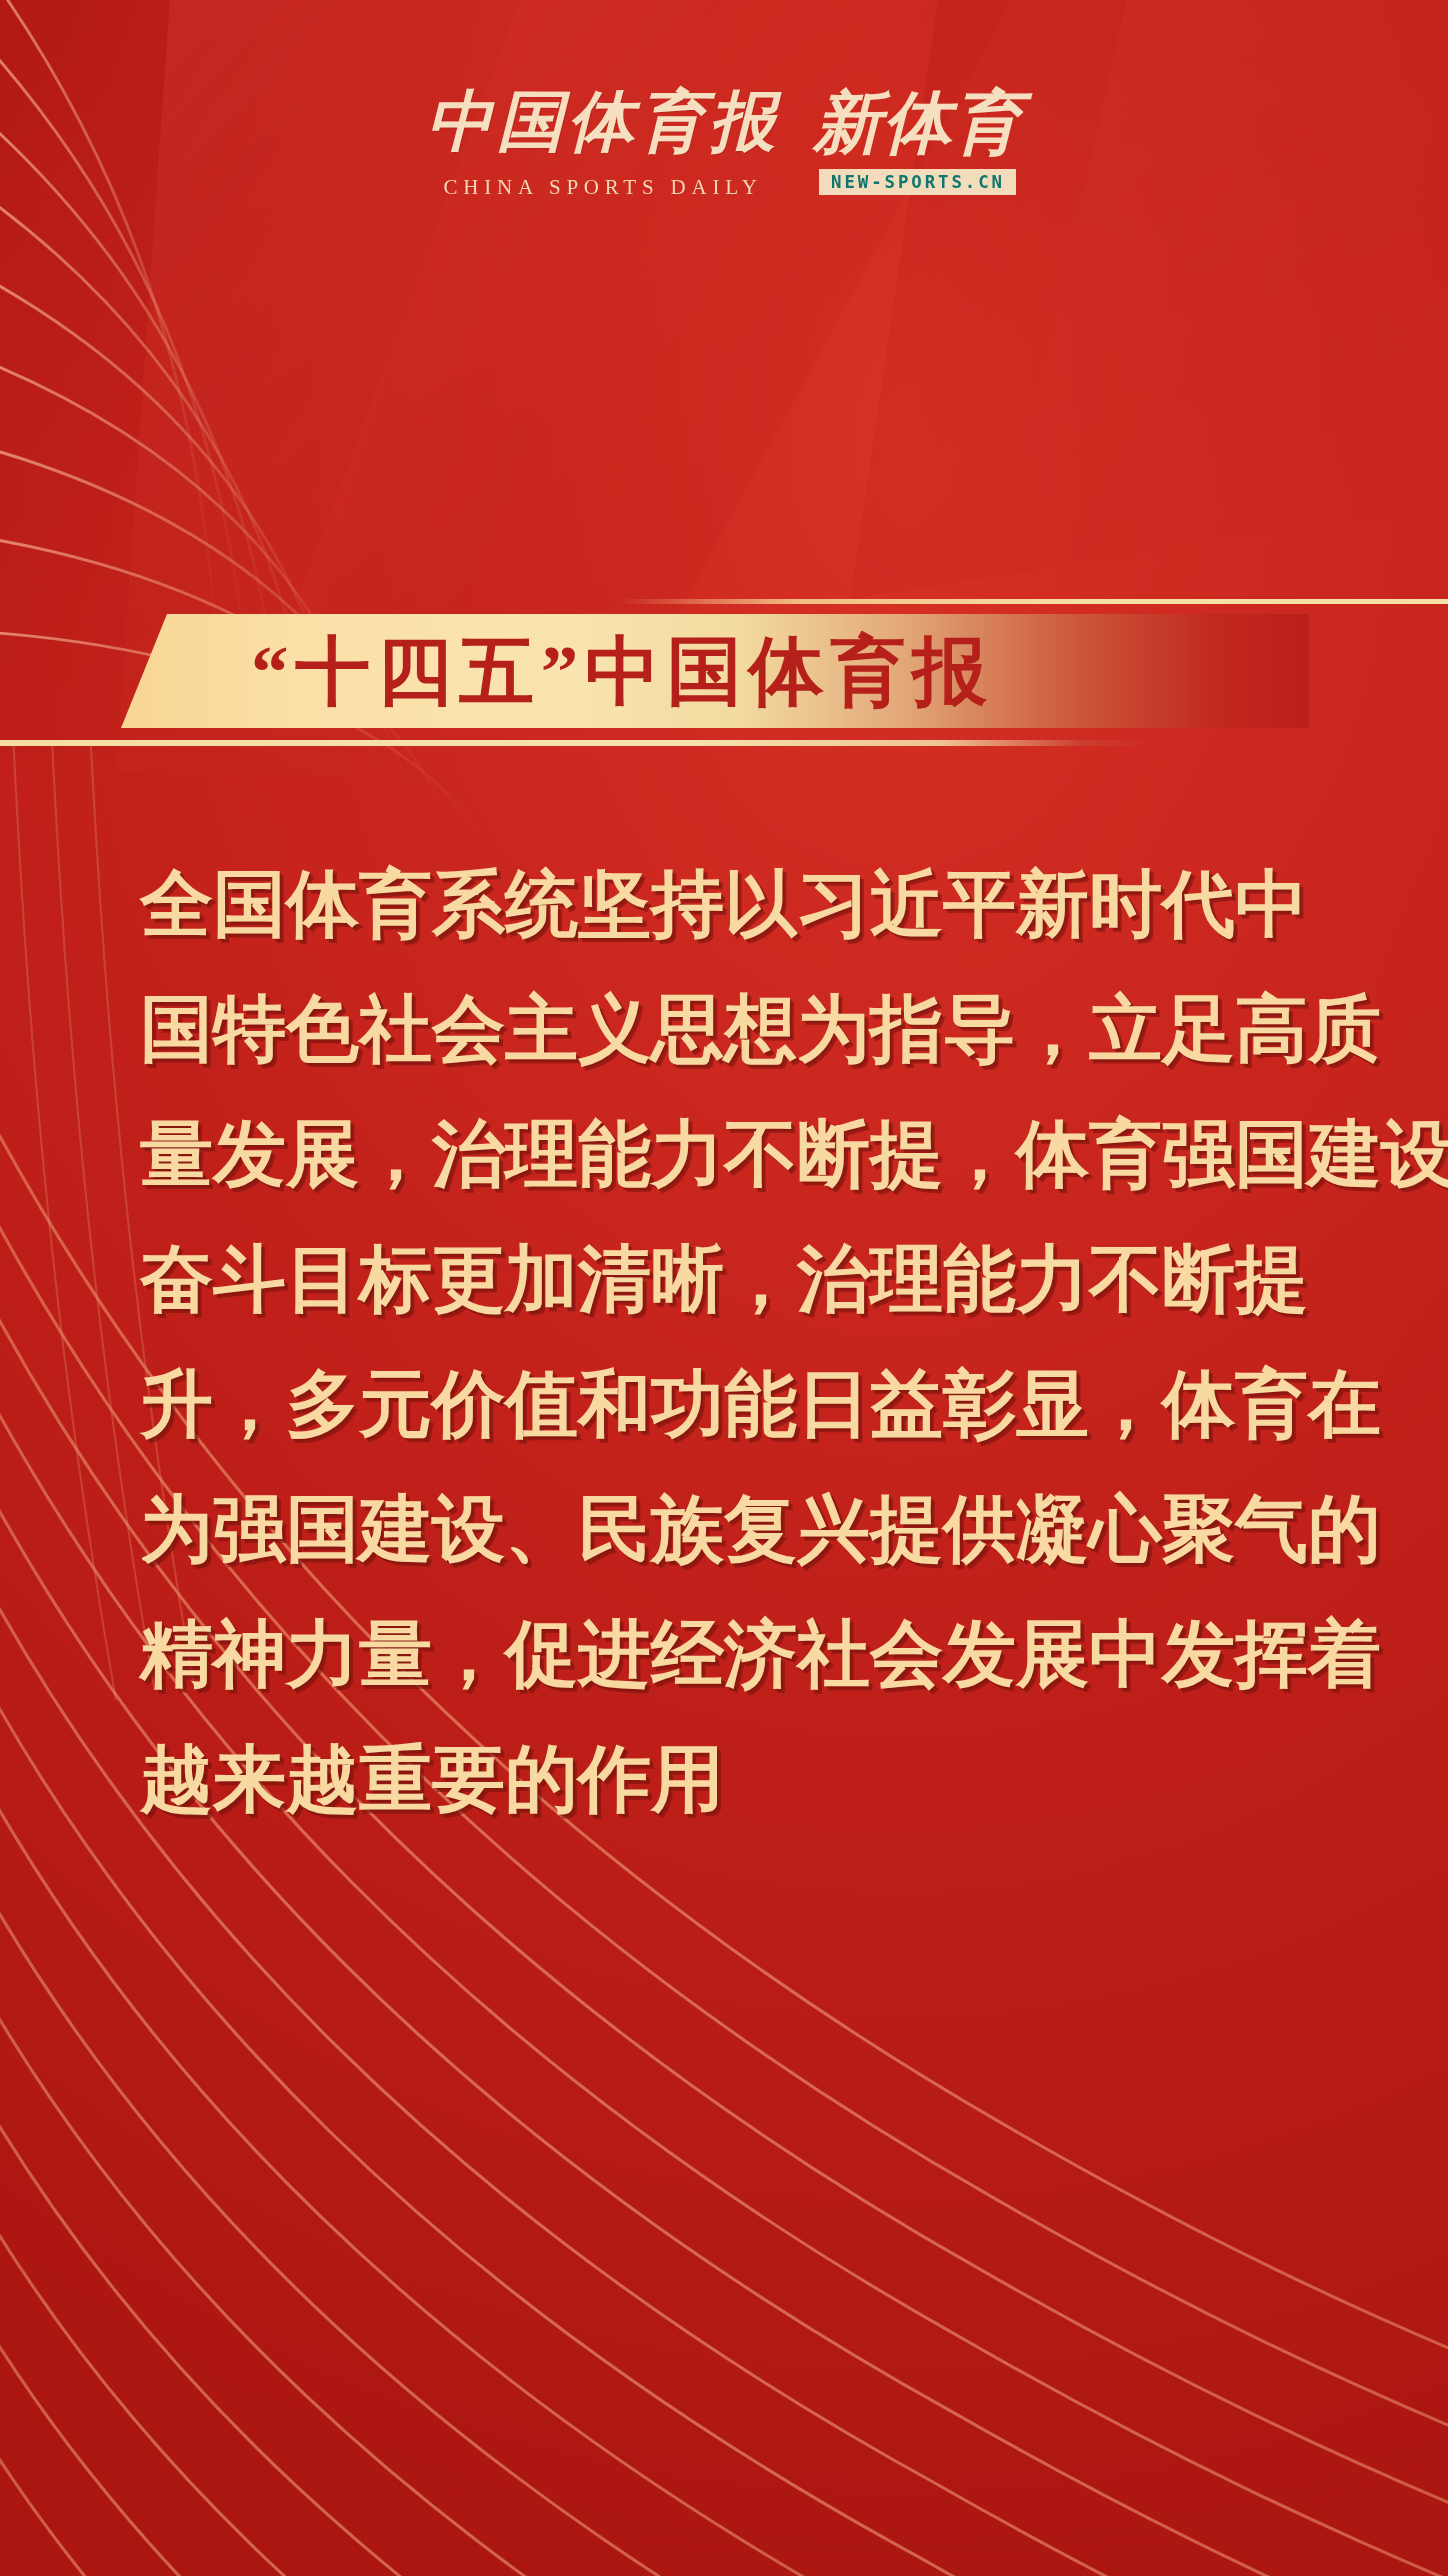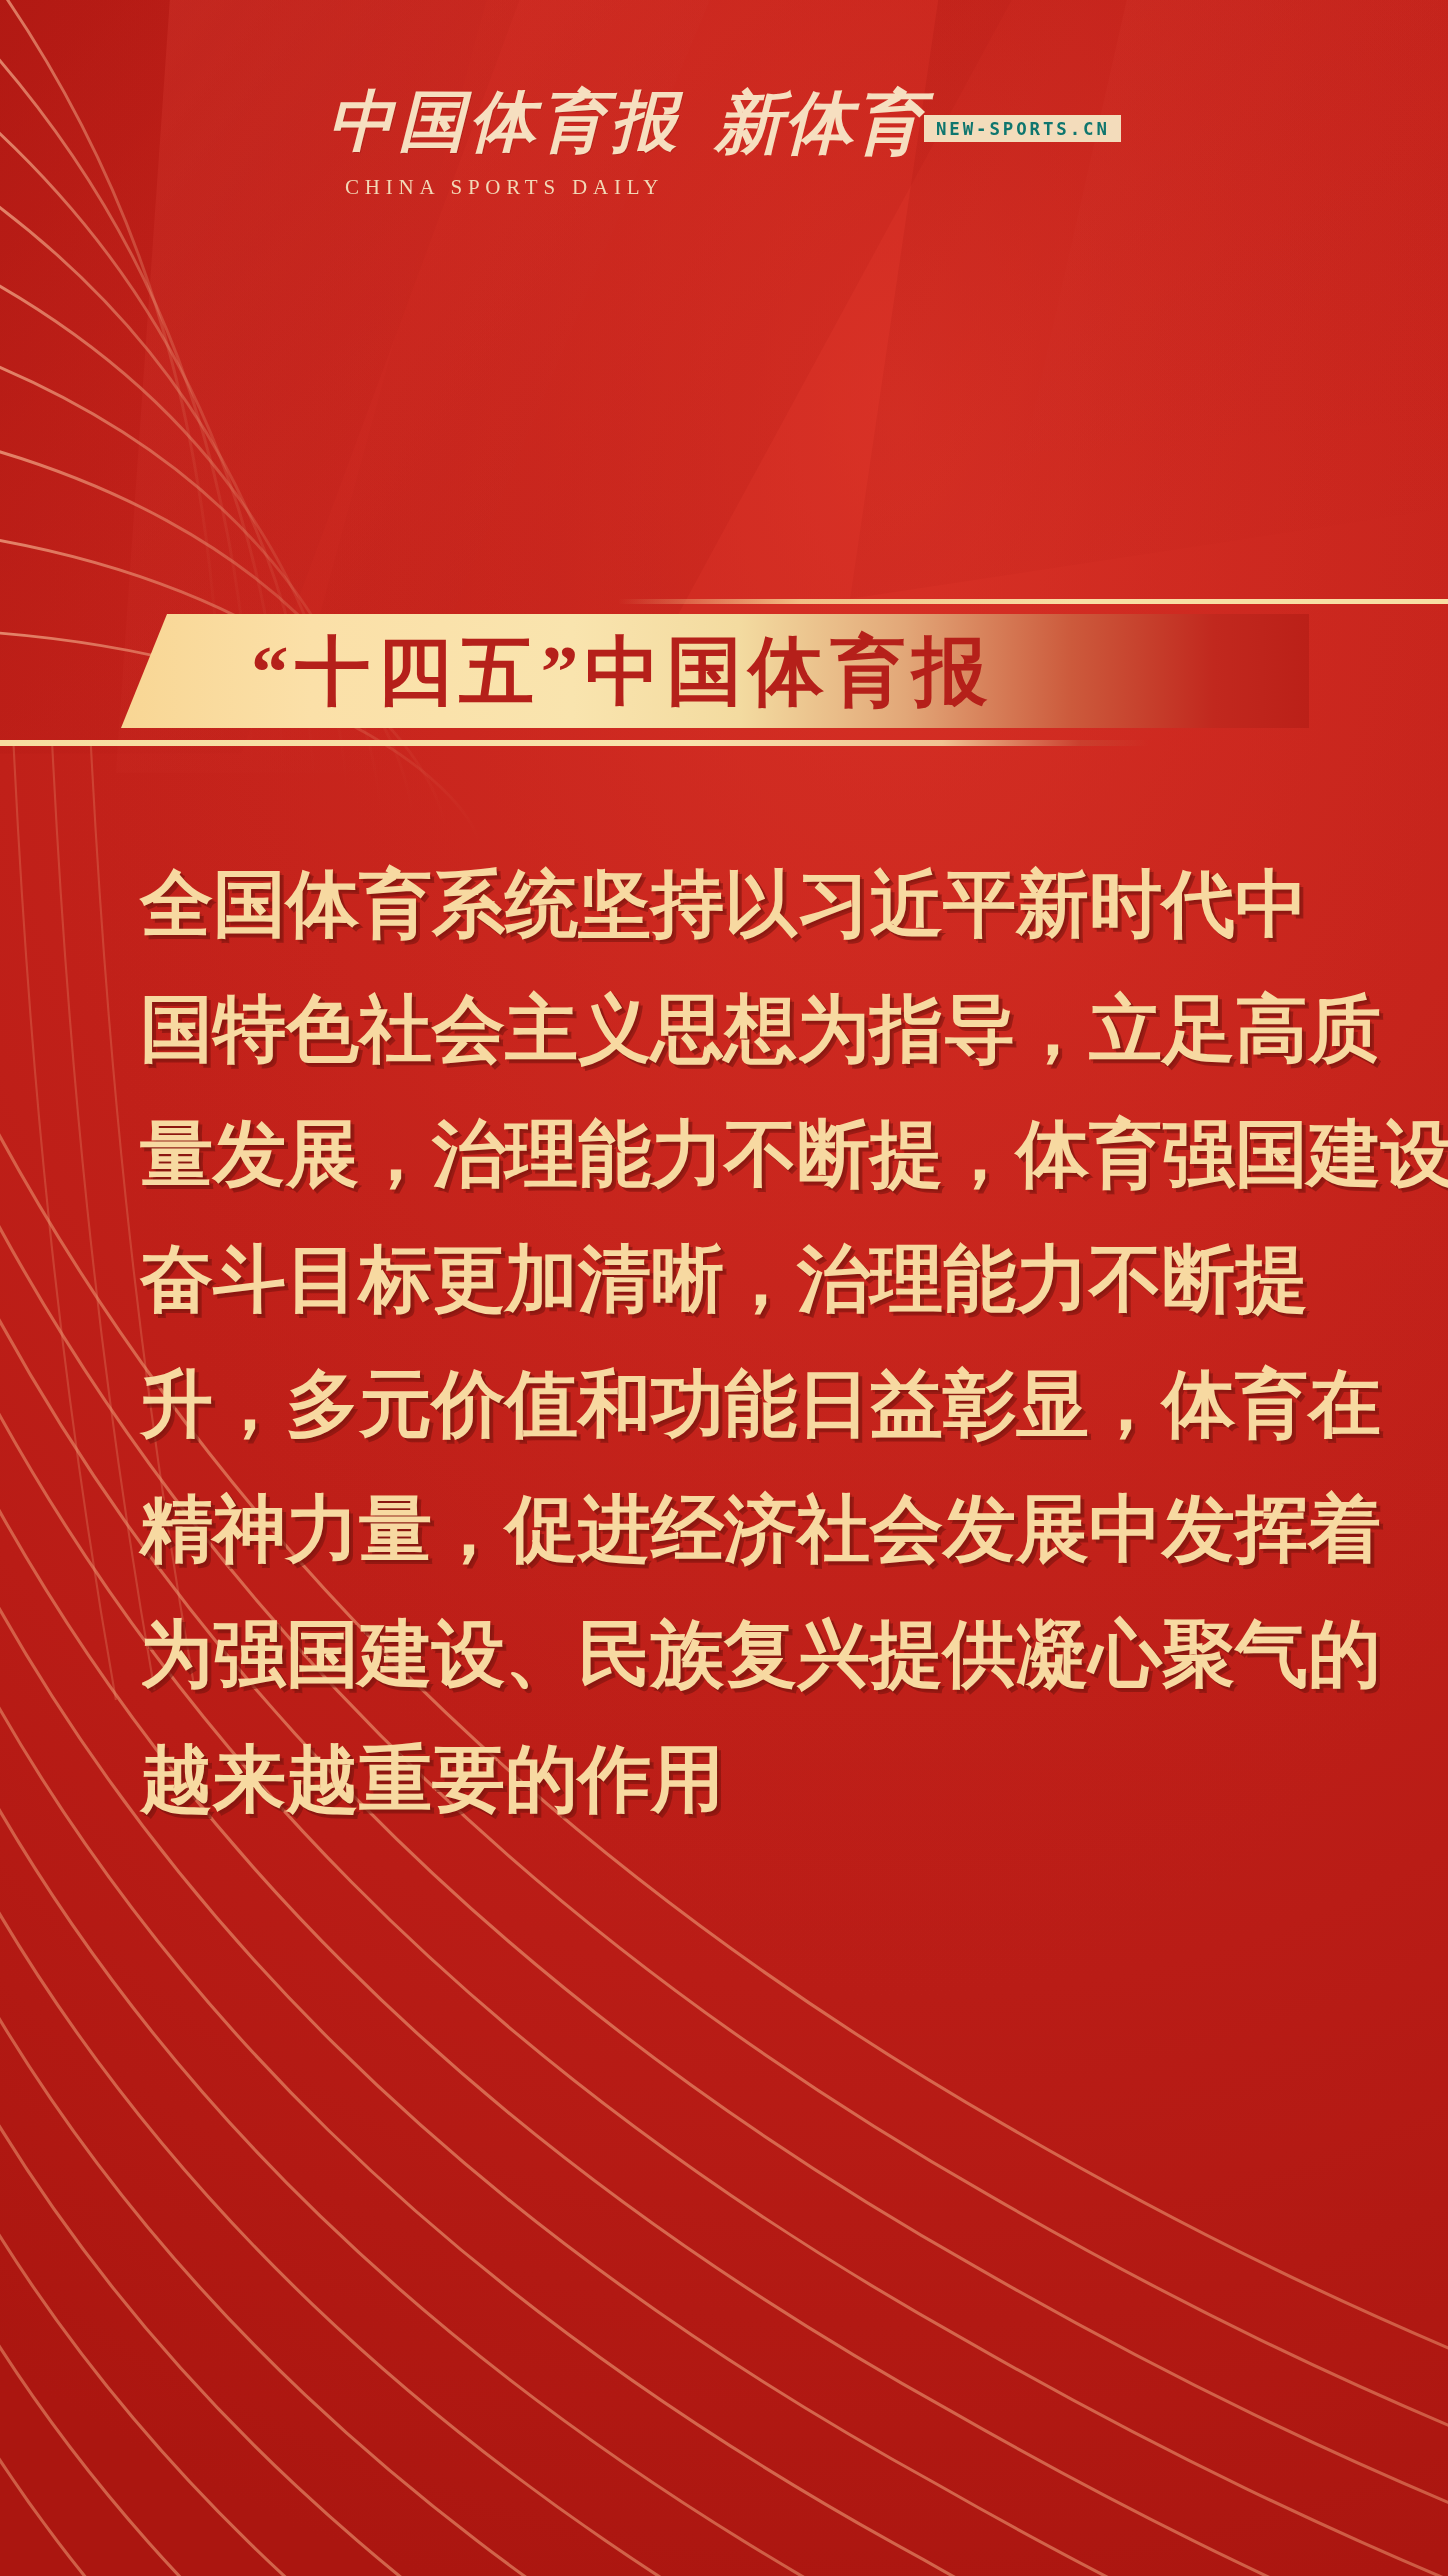--- a/index.html
+++ b/index.html
@@ -43,21 +43,21 @@
     white-space:nowrap;
   }
   .logo-en{
     margin-top:20px;
     font-family:"Liberation Serif","DejaVu Serif",serif;
     font-size:21px;
     color:#f2d8b6;
     letter-spacing:5.8px;
     white-space:nowrap;
   }
-  .logo-block2{display:flex;flex-direction:row;align-items:center;}
+  .logo-block2{display:flex;flex-direction:column;align-items:center;}
   .logo-cn2{
     font-family:"Liberation Serif","DejaVu Serif",serif;
     font-size:68px;
     font-weight:700;
     font-style:italic;
     color:#f6dfc0;
     letter-spacing:1.9px;
     line-height:1;
     white-space:nowrap;
   }
@@ -232,19 +232,19 @@
   </div>
 
   <div class="rule-bottom"></div>
 
   <div class="body-copy">
     <div class="body-line">全国体育系统坚持以习近平新时代中</div>
     <div class="body-line">国特色社会主义思想为指导，立足高质</div>
     <div class="body-line">量发展，治理能力不断提，体育强国建设</div>
     <div class="body-line">奋斗目标更加清晰，治理能力不断提</div>
     <div class="body-line">升，多元价值和功能日益彰显，体育在</div>
+    <div class="body-line">为强国建设、民族复兴提供凝心聚气的</div>
     <div class="body-line">精神力量，促进经济社会发展中发挥着</div>
-    <div class="body-line">为强国建设、民族复兴提供凝心聚气的</div>
     <div class="body-line">越来越重要的作用</div>
   </div>
 
 </div>
 
 
 </body></html>

